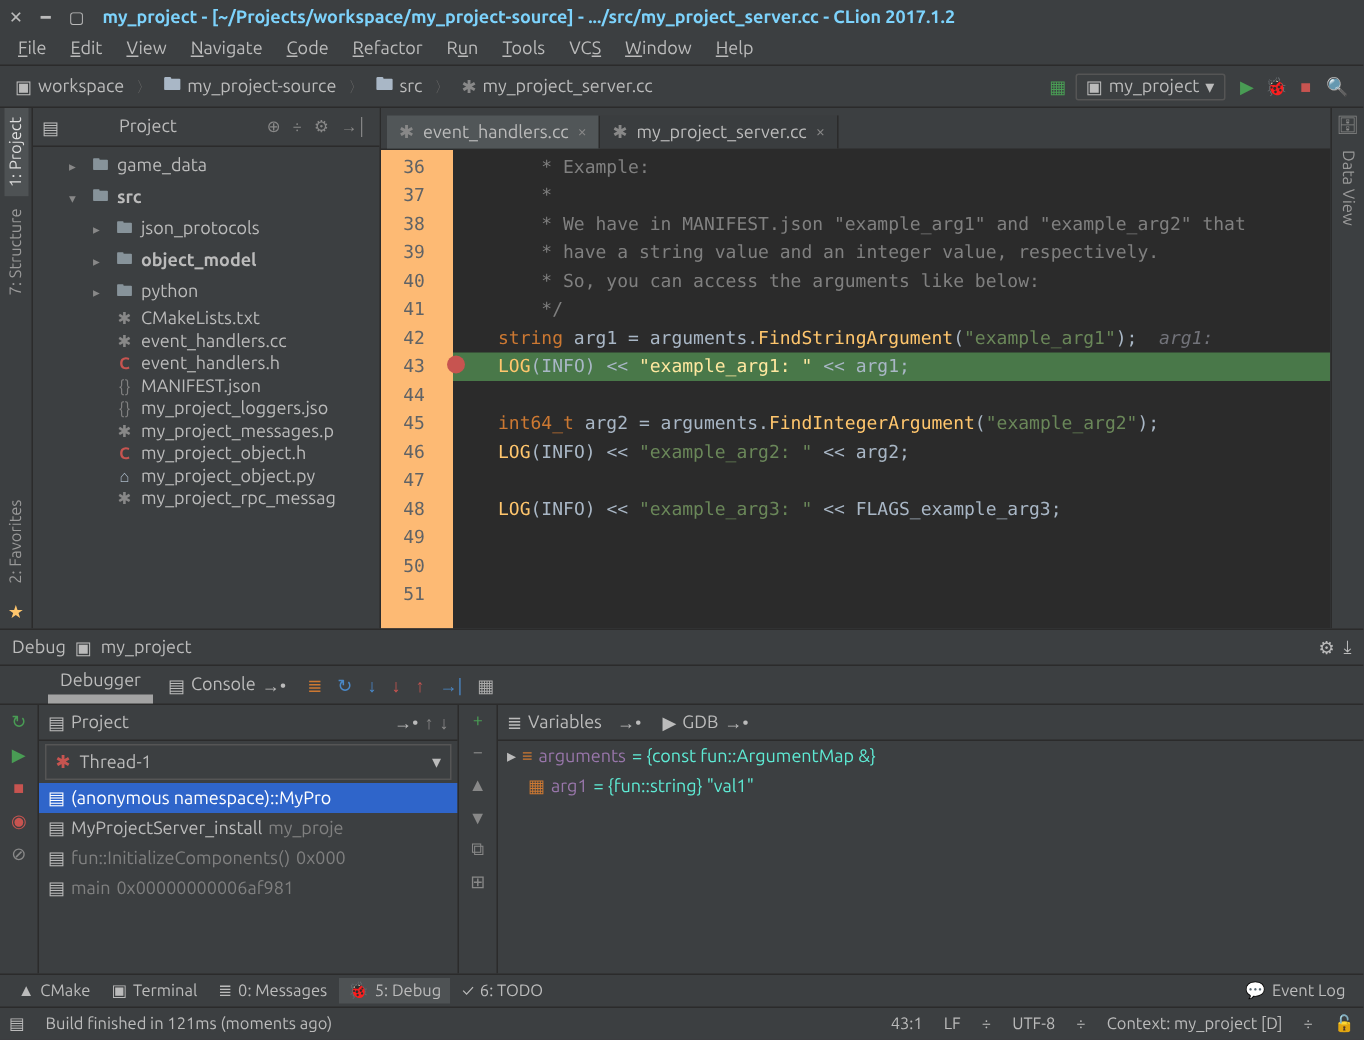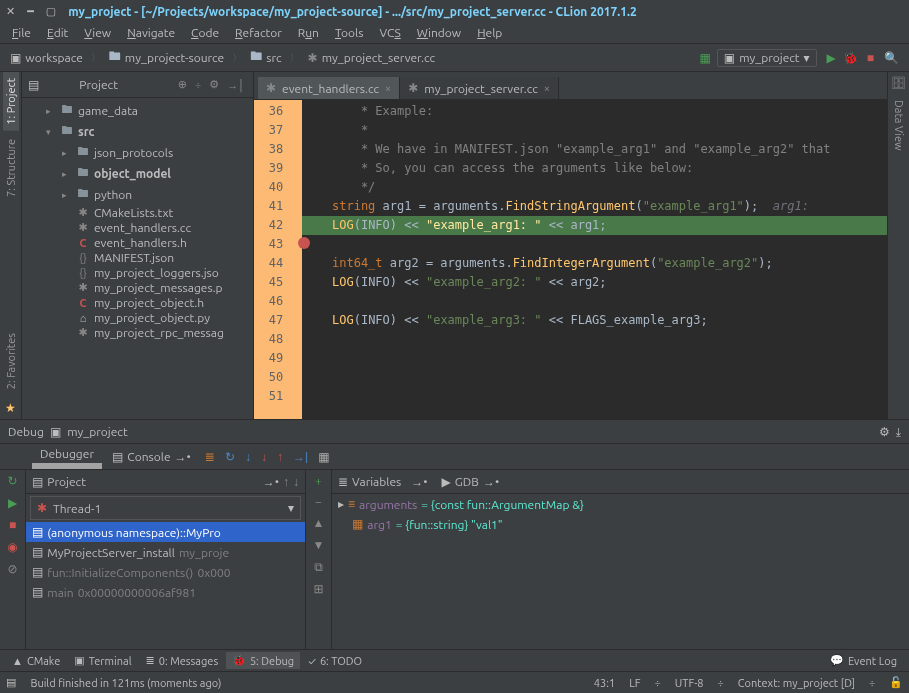--- a/index.html
+++ b/index.html
@@ -429,20 +429,21 @@
         <div class="ln">47</div>
         <div class="ln">48</div>
         <div class="ln">49</div>
         <div class="ln">50</div>
         <div class="ln">51</div>
       </div>
       <div class="code">
         <div class="code-line"><span class="cm">    * Example:</span></div>
         <div class="code-line"><span class="cm">    *</span></div>
         <div class="code-line"><span class="cm">    * We have in MANIFEST.json "example_arg1" and "example_arg2" that </span></div>
+        <div class="code-line"><span class="cm">    * have a string value and an integer value, respectively.</span></div>
         <div class="code-line"><span class="cm">    * So, you can access the arguments like below:</span></div>
         <div class="code-line"><span class="cm">    */</span></div>
         <div class="code-line"><span class="kw">string </span><span class="id">arg1 = arguments.</span><span class="fn">FindStringArgument</span><span class="id">(</span><span class="str">"example_arg1"</span><span class="id">);</span><span class="param">  arg1:</span></div>
         <div class="code-line hl"><span class="fn">LOG</span><span class="id">(INFO) &lt;&lt; </span><span class="str">"example_arg1: "</span><span class="id"> &lt;&lt; arg1;</span></div>
         <div class="code-line"></div>
         <div class="code-line"><span class="kw">int64_t </span><span class="id">arg2 = arguments.</span><span class="fn">FindIntegerArgument</span><span class="id">(</span><span class="str">"example_arg2"</span><span class="id">);</span></div>
         <div class="code-line"><span class="fn">LOG</span><span class="id">(INFO) &lt;&lt; </span><span class="str">"example_arg2: "</span><span class="id"> &lt;&lt; arg2;</span></div>
         <div class="code-line"></div>
         <div class="code-line"><span class="fn">LOG</span><span class="id">(INFO) &lt;&lt; </span><span class="str">"example_arg3: "</span><span class="id"> &lt;&lt; FLAGS_example_arg3;</span></div>
         <div class="code-line"></div>

